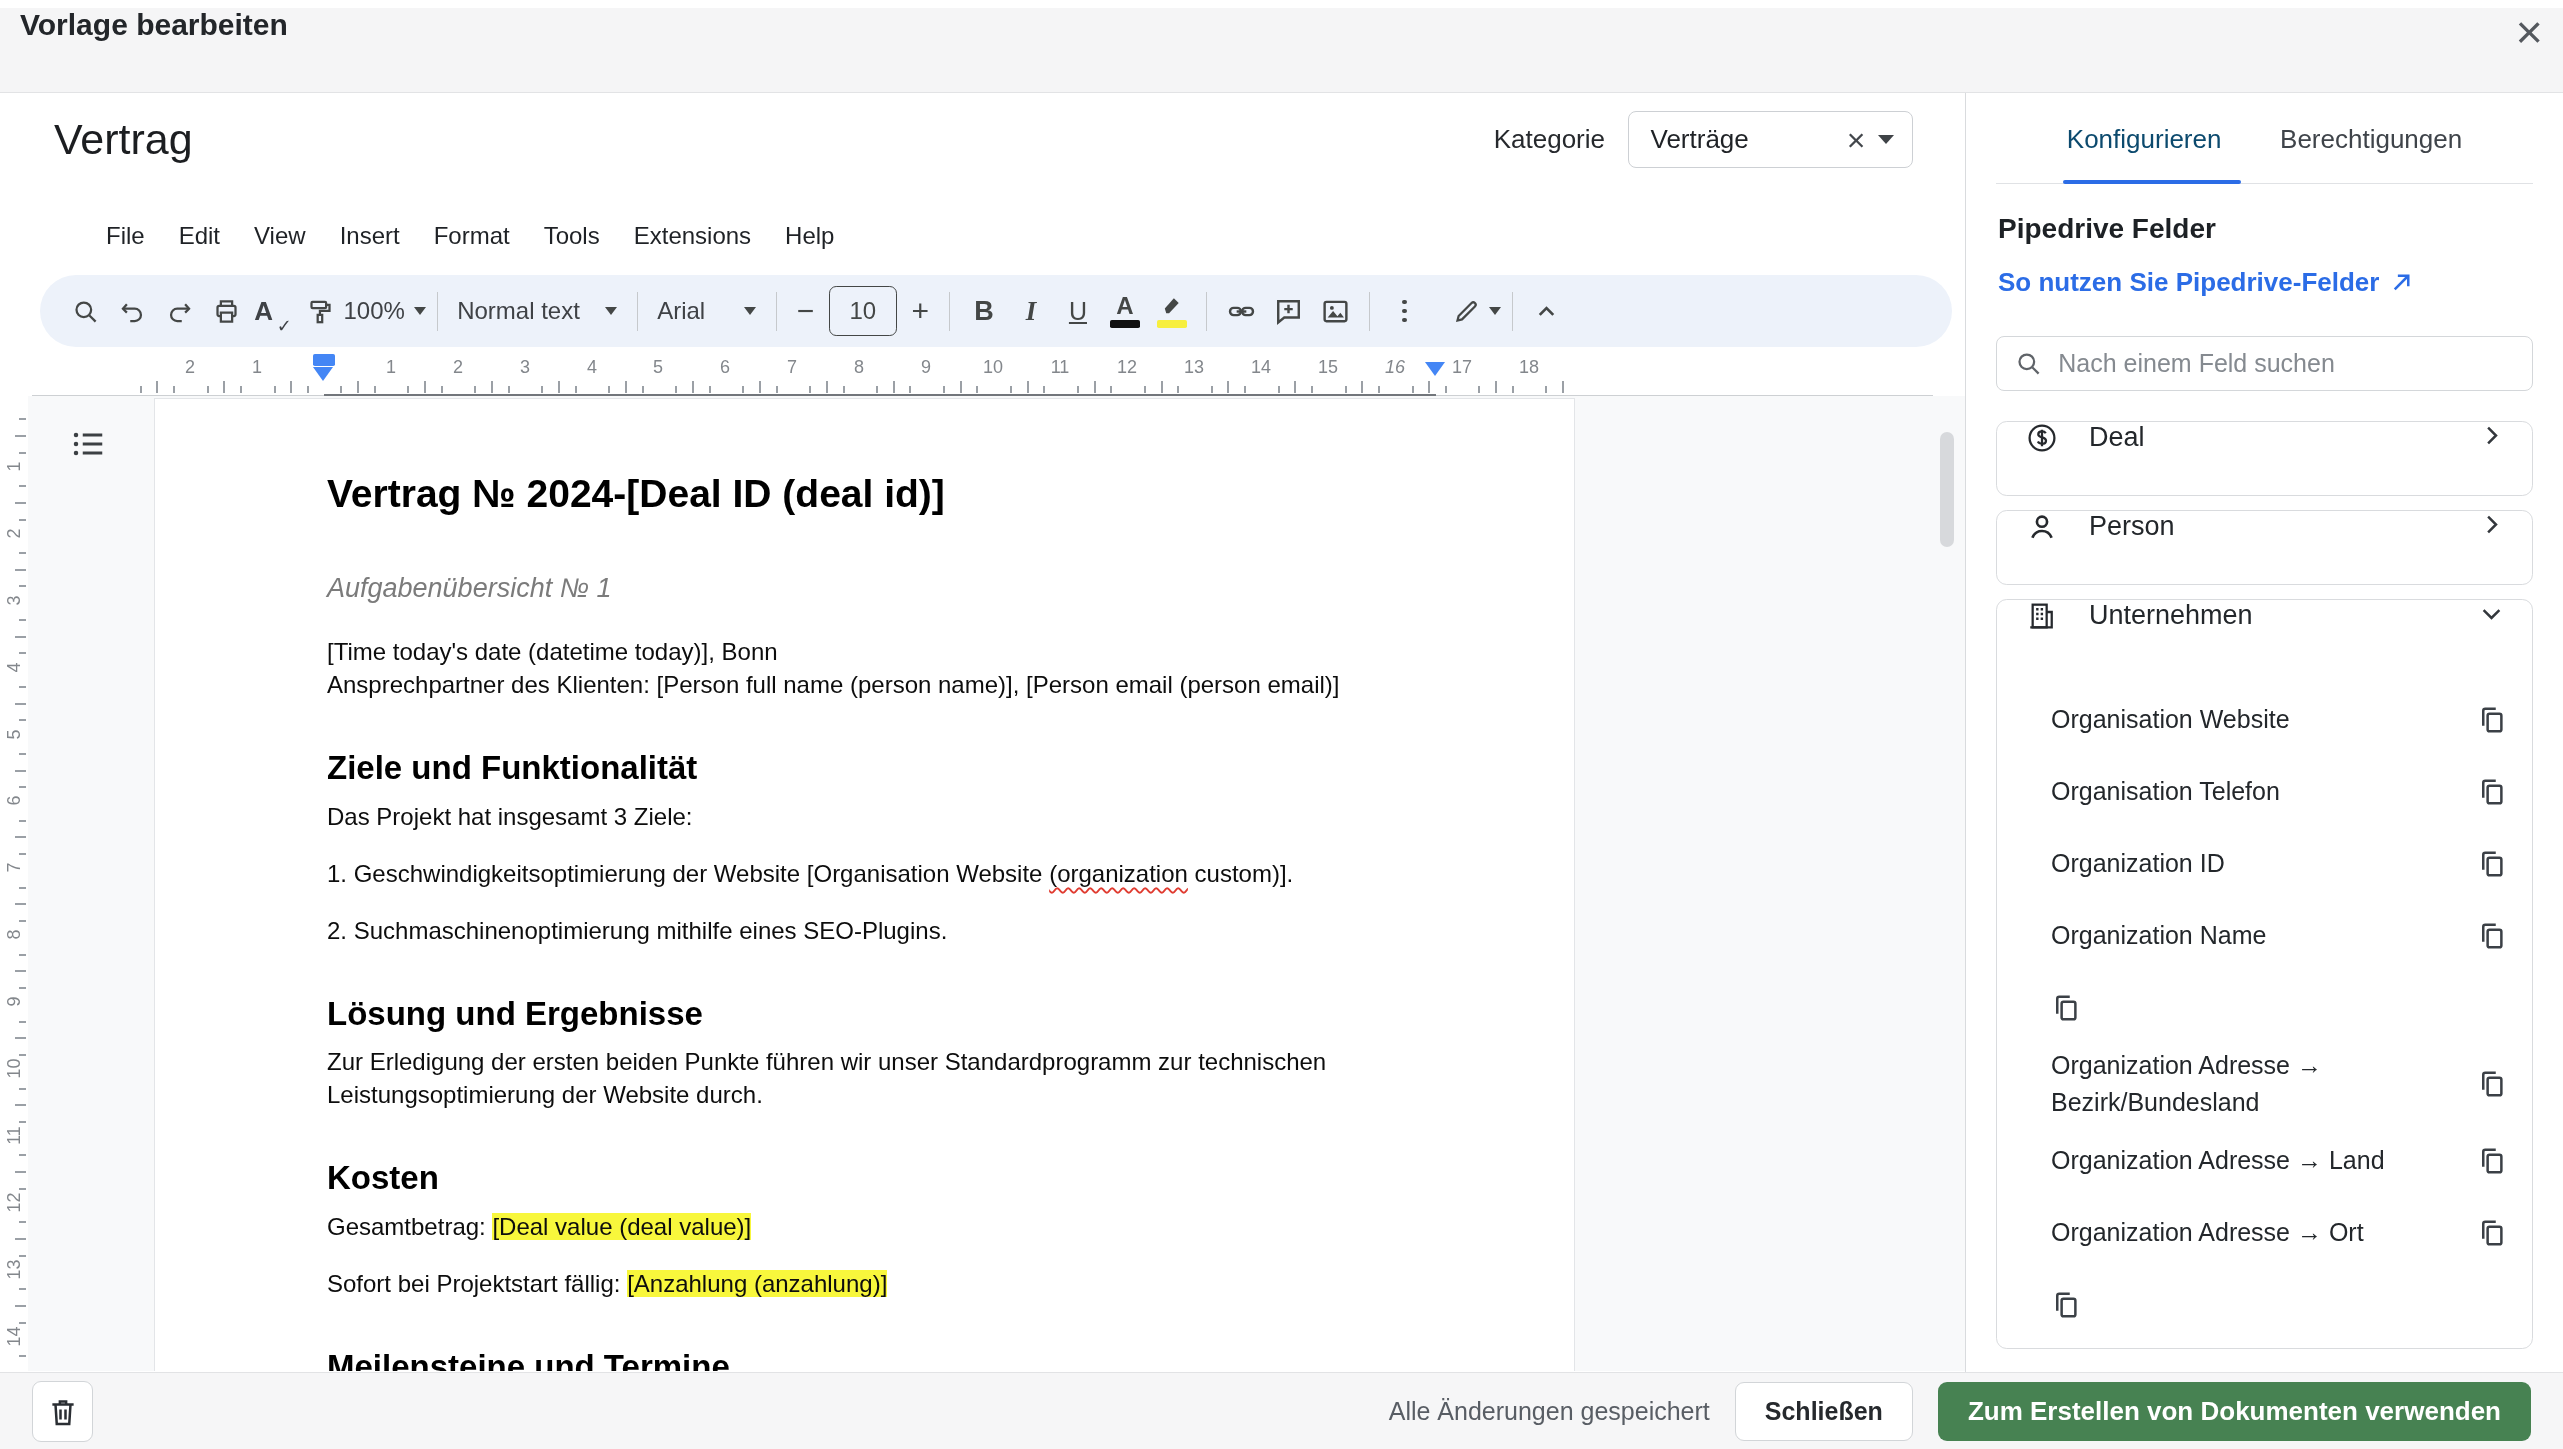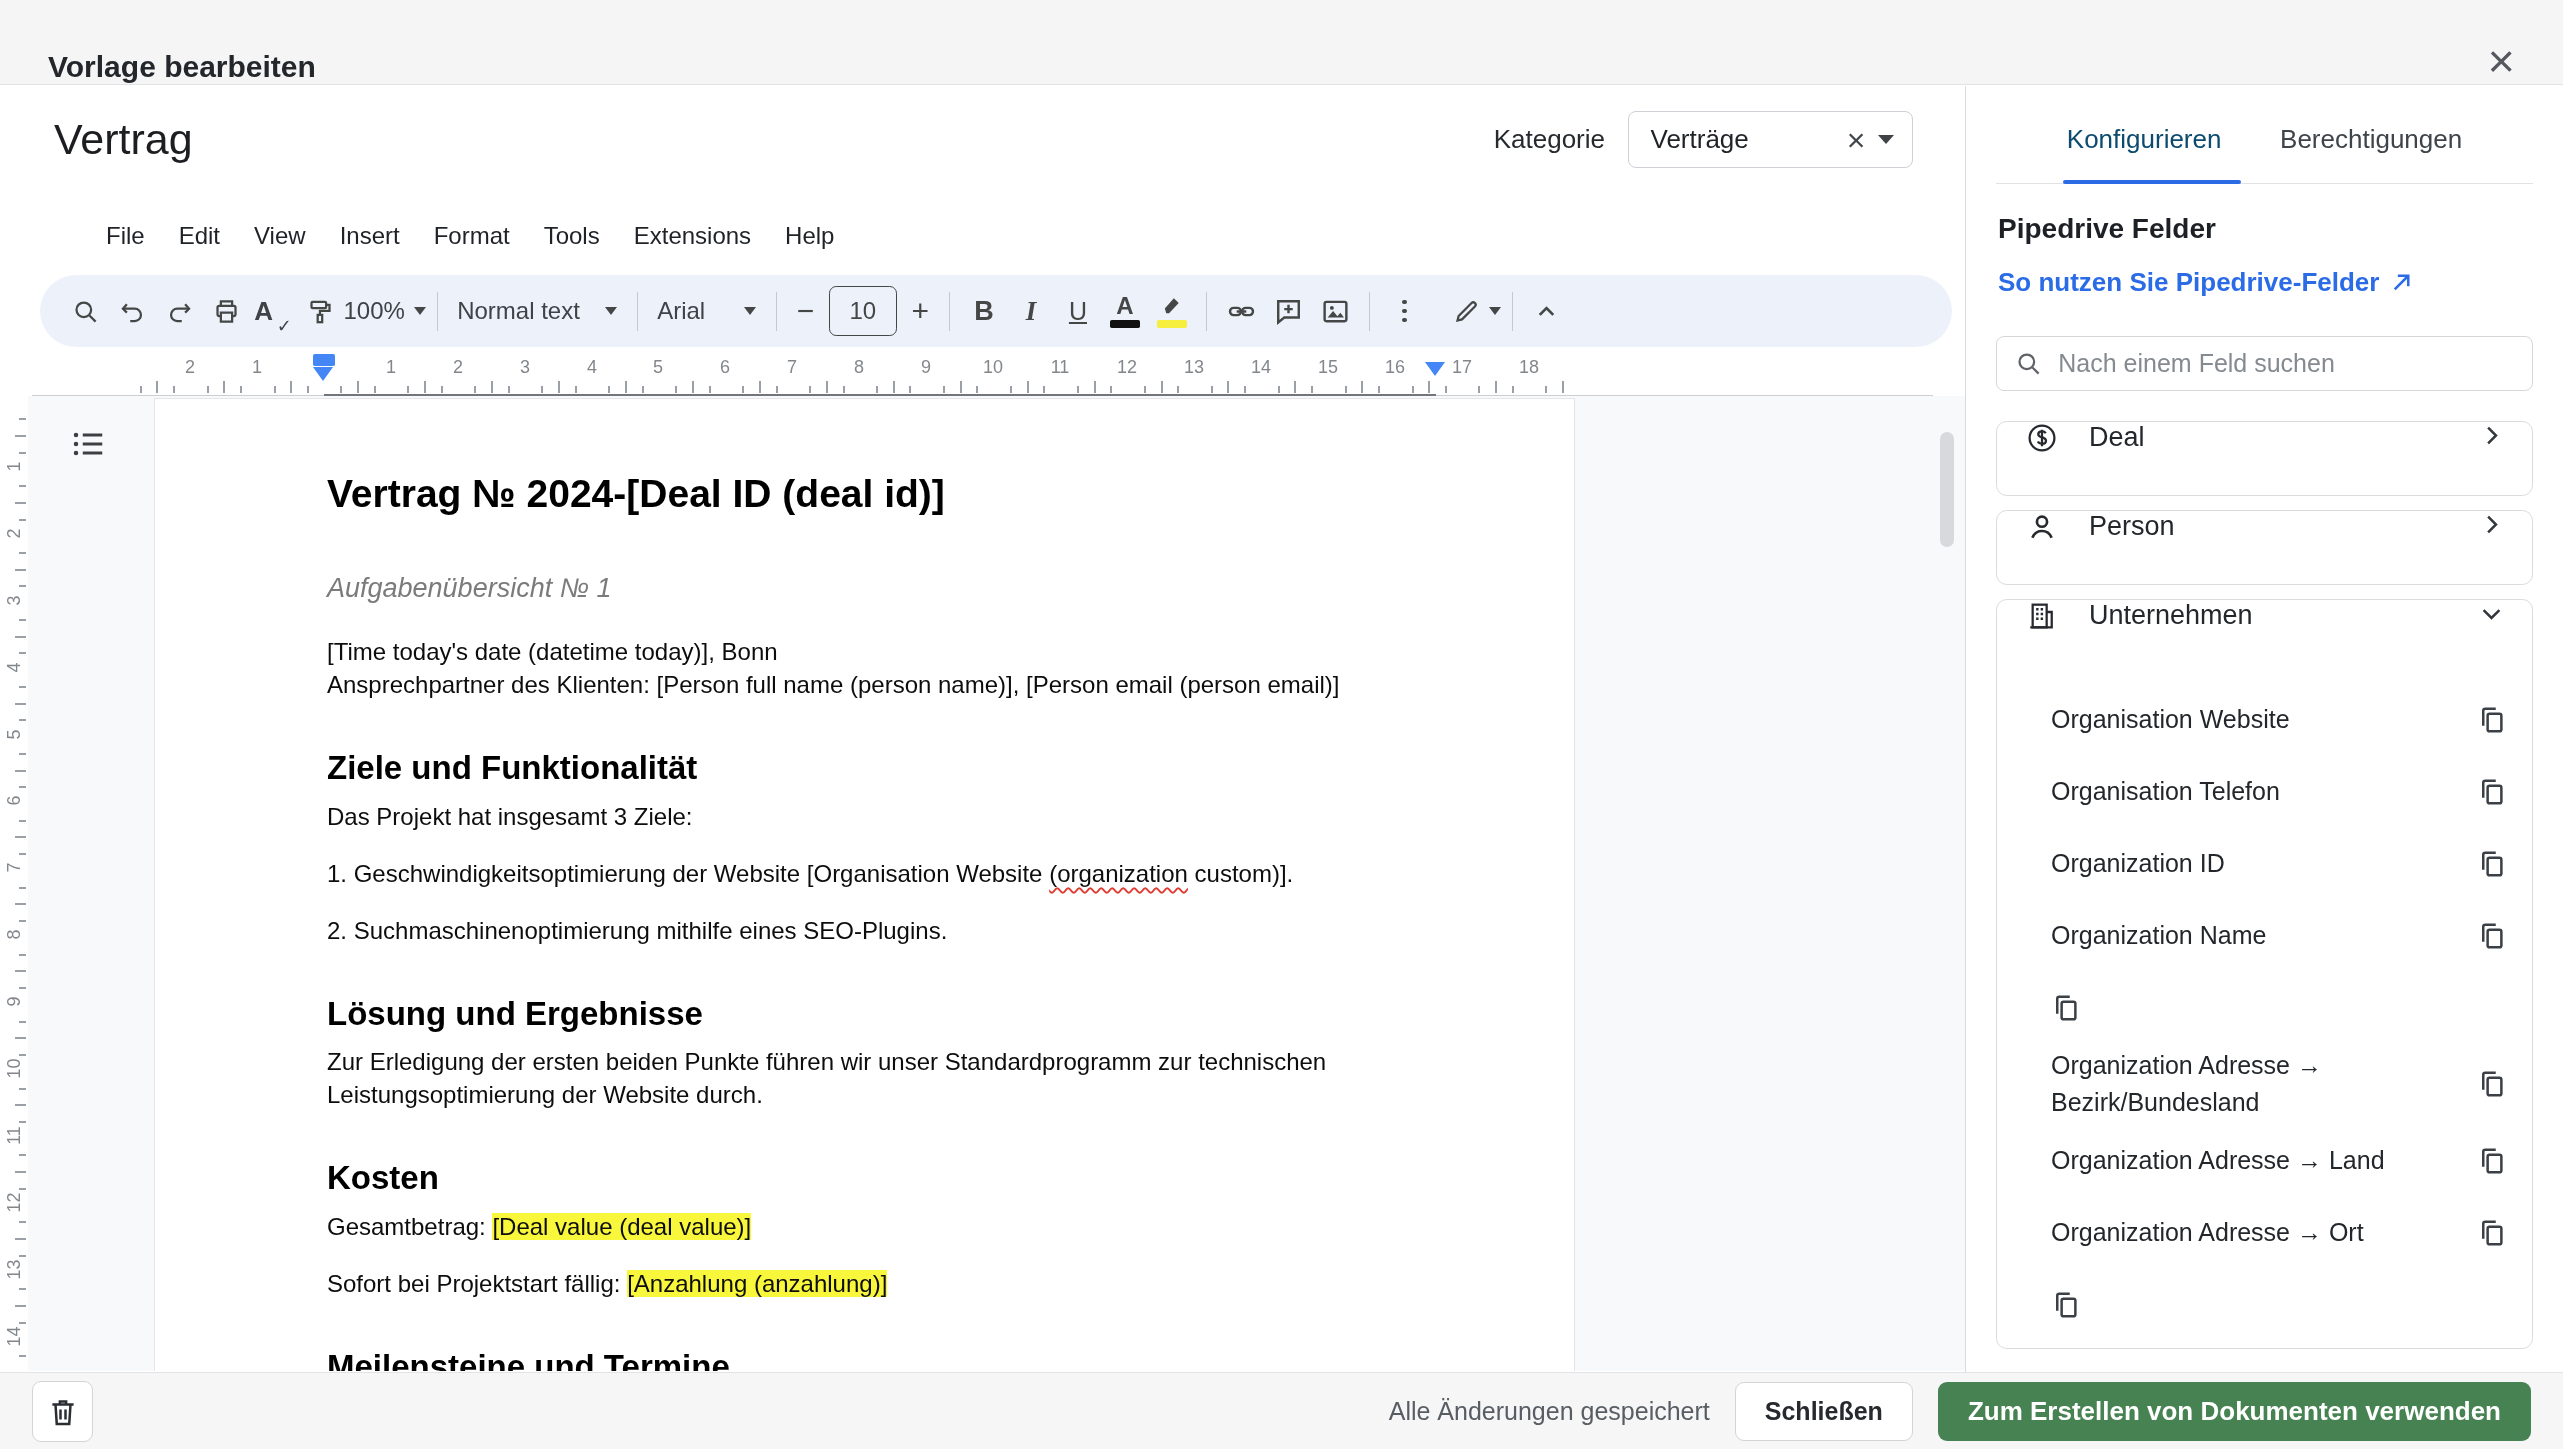--- a/index.html
+++ b/index.html
@@ -1,23 +1,23 @@
 <!DOCTYPE html>
 <html style="font-size:14.3px"><head>
 <meta charset="utf-8">
 <style>
   html,body{margin:0;padding:0}
   body{width:2563px;height:1450px;position:relative;overflow:hidden;background:#fff;
        font-family:"Liberation Sans","DejaVu Sans",sans-serif;color:#202124;-webkit-font-smoothing:antialiased}
   svg{display:block}
 
   
-  .topbar{position:absolute;left:0;top:0;width:2563px;height:85px;background:#f5f5f6;
-          border-bottom:0.9px solid #e2e3e5;display:flex;align-items:flex-end;justify-content:space-between;
-          padding:0 48px;box-sizing:border-box;z-index:6}
+  .topbar{position:absolute;left:0;top:8px;width:2563px;height:85px;background:#f5f5f6;
+          border-bottom:0.9px solid #e2e3e5;display:flex;align-items:flex-start;justify-content:space-between;
+          padding:0 20px;box-sizing:border-box;z-index:6}
   .topbar .mtitle{font-size:30px;font-weight:700;color:#23262a}
   .close-x{font-size:47px;color:#54585e;line-height:1;cursor:pointer;font-weight:400}
 
   
   .editor-top{position:absolute;left:0;top:86px;width:1965px;height:311px;background:#fff}
   .title-row{position:absolute;left:54px;top:25px;right:52px;display:flex;align-items:center;justify-content:space-between}
   .doc-title{font-size:43px;color:#1c1e21;font-weight:400}
   .cat{display:flex;align-items:center;gap:23px}
   .cat-label{font-size:26px;color:#26292d}
   .cat-box{width:285px;height:57px;border:0.9px solid #cdd0d4;border-radius:8px;background:#fff;
@@ -341,21 +341,21 @@
       <div class="num-h" style="left: 693px;">6</div>
       <div class="num-h" style="left: 760px;">7</div>
       <div class="num-h" style="left: 827px;">8</div>
       <div class="num-h" style="left: 894px;">9</div>
       <div class="num-h" style="left: 961px;">10</div>
       <div class="num-h" style="left: 1028px;">11</div>
       <div class="num-h" style="left: 1095px;">12</div>
       <div class="num-h" style="left: 1162px;">13</div>
       <div class="num-h" style="left: 1229px;">14</div>
       <div class="num-h" style="left: 1296px;">15</div>
-      <div class="num-h" style="left: 1363px;">16</div>
+      <div class="num-h" style="left: 1363px; font-style: italic;">16</div>
       <div class="num-h" style="left: 1430px;">17</div>
       <div class="num-h" style="left: 1497px;">18</div>
       <div class="rule-base"></div>
       <div class="rule-dark" style="left: 292px; width: 1112px;"></div>
       <div class="ind-rect" style="left: 281px;"></div>
       <div class="ind-tri" style="left: 281px; top: 13.4px;"></div>
       <div class="ind-tri" style="left: 1393px; top: 8px;"></div>
     </div>
 </div>
 

